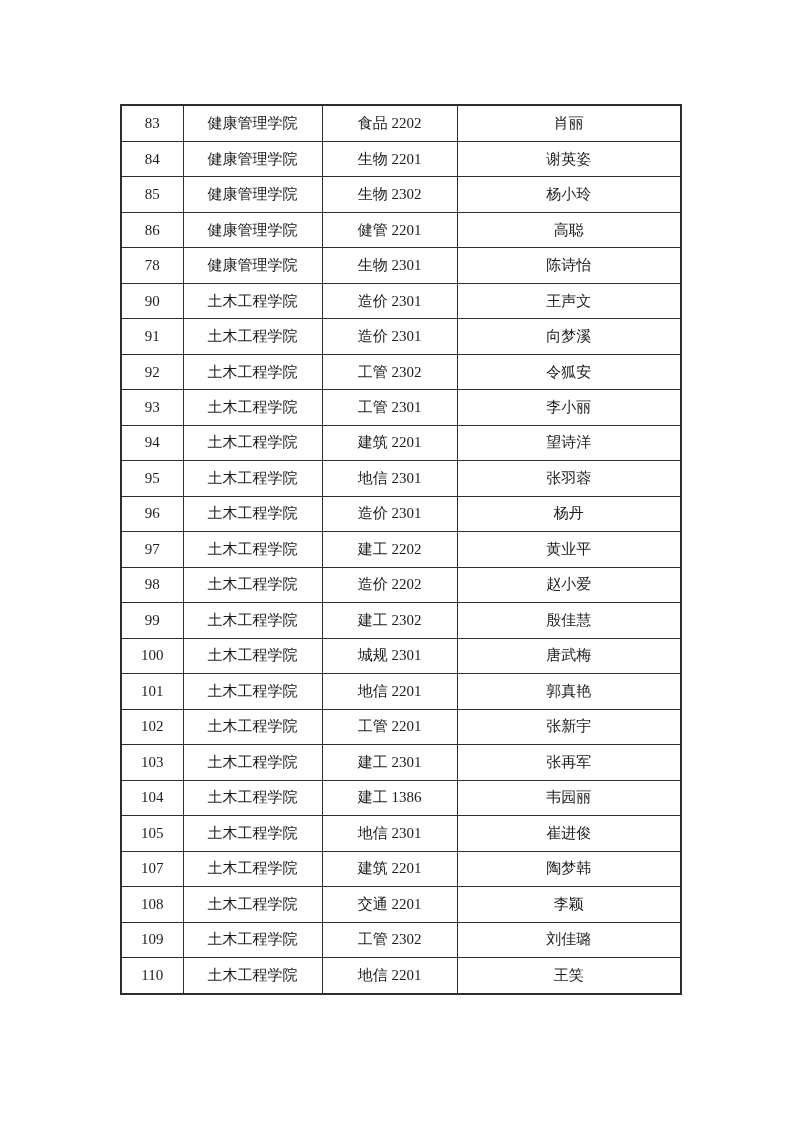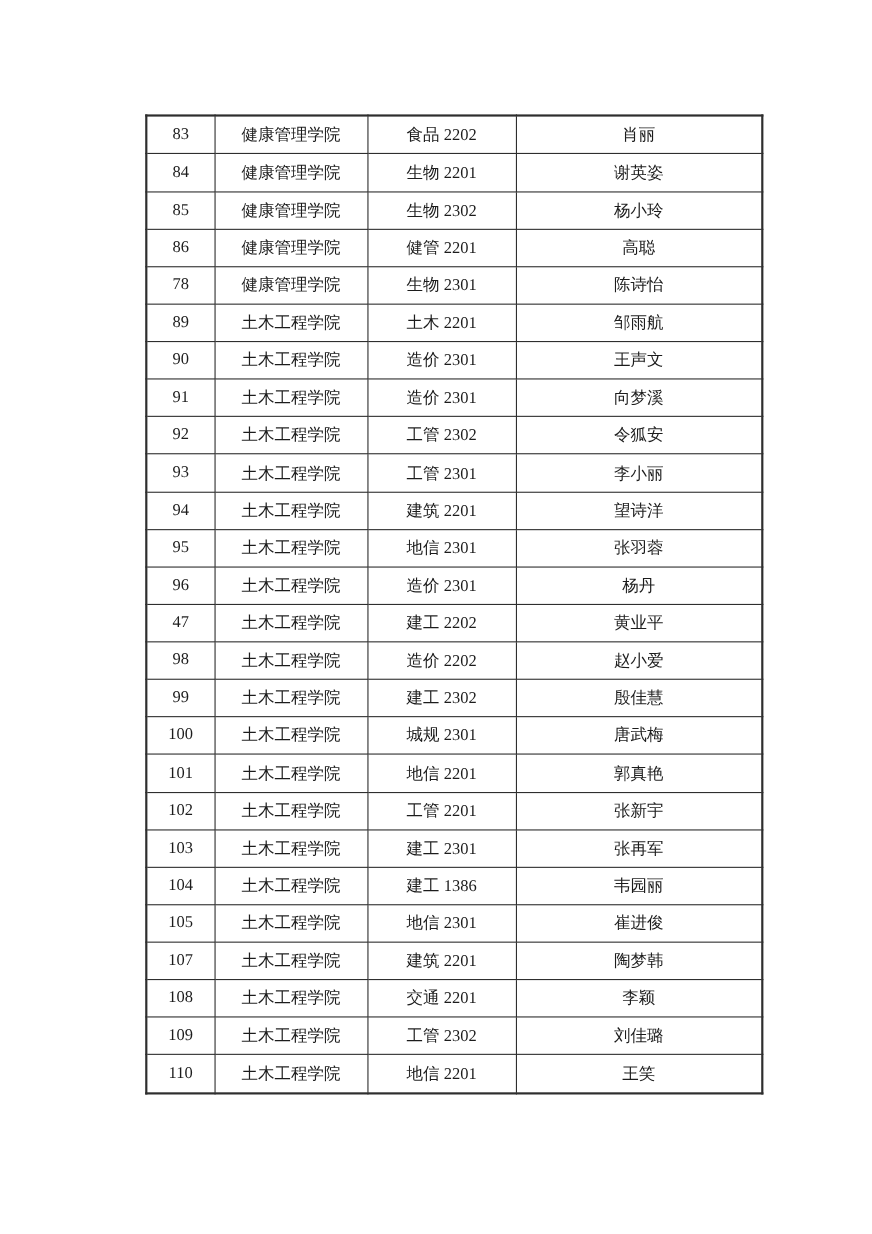--- a/index.html
+++ b/index.html
@@ -21,21 +21,20 @@
   }
   table.roster {
     position: absolute;
     left: 120px;
     top: 104px;
     width: 560px;
     height: 891px;
     border-collapse: collapse;
     table-layout: fixed;
     border: 2.2px solid #2e2e2e;
-    margin-left: 12px;
   }
   table.roster td {
     border: 1.6px solid #2e2e2e;
     text-align: center;
     vertical-align: middle;
     font-size: 15px;
     color: #1c1c1c;
     padding: 0;
     white-space: nowrap;
     overflow: hidden;
@@ -81,26 +80,20 @@
     <td>健管 2201</td>
     <td>高聪</td>
   </tr>
         <tr>
     <td>78</td>
     <td>健康管理学院</td>
     <td>生物 2301</td>
     <td>陈诗怡</td>
   </tr>
         <tr>
-    <td>89</td>
-    <td>土木工程学院</td>
-    <td>土木 2201</td>
-    <td>邹雨航</td>
-  </tr>
-        <tr>
     <td>90</td>
     <td>土木工程学院</td>
     <td>造价 2301</td>
     <td>王声文</td>
   </tr>
         <tr>
     <td>91</td>
     <td>土木工程学院</td>
     <td>造价 2301</td>
     <td>向梦溪</td>
@@ -129,21 +122,21 @@
     <td>地信 2301</td>
     <td>张羽蓉</td>
   </tr>
         <tr>
     <td>96</td>
     <td>土木工程学院</td>
     <td>造价 2301</td>
     <td>杨丹</td>
   </tr>
         <tr>
-    <td>47</td>
+    <td>97</td>
     <td>土木工程学院</td>
     <td>建工 2202</td>
     <td>黄业平</td>
   </tr>
         <tr>
     <td>98</td>
     <td>土木工程学院</td>
     <td>造价 2202</td>
     <td>赵小爱</td>
   </tr>

